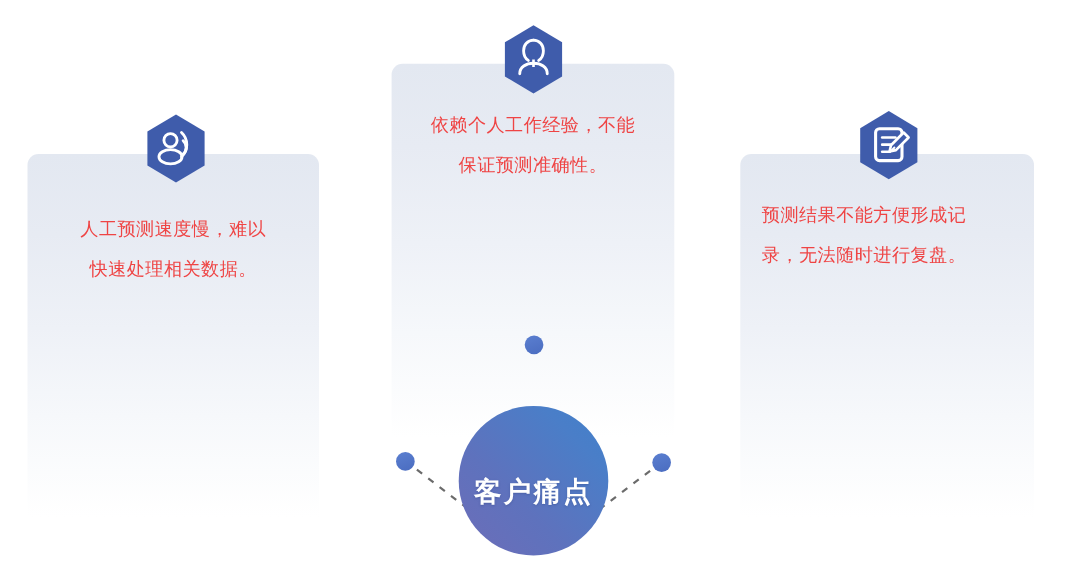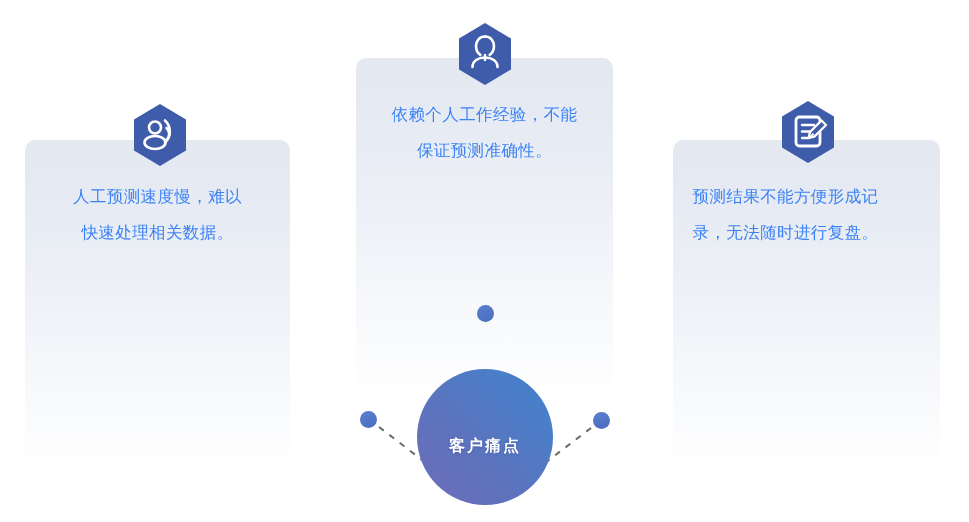--- a/index.html
+++ b/index.html
@@ -14,21 +14,21 @@
   
   .card{
     position:absolute;
     border-radius:10px 10px 0 0;
     background:linear-gradient(180deg,#e3e8f1 0%,#e7ebf3 22%,#eef1f7 48%,#f6f8fb 72%,#ffffff 100%);
   }
   .card-text{
     position:absolute;
     left:0;right:0;
     text-align:center;
-    color:#3b82f6;
+    color:#ef4444;
     font-size:16.5px;
     line-height:36px;
     letter-spacing:.4px;
     white-space:pre-line;
   }
 
   
   .hex{
     position:absolute;
     width:56px;height:64px;
@@ -38,21 +38,21 @@
   
   .hub{
     position:absolute;
     width:136px;height:136px;
     border-radius:50%;
     background:linear-gradient(45deg,#6d6db8 0%,#5e72bd 38%,#4a7ec8 78%,#4180ca 100%);
     display:flex;align-items:center;justify-content:center;
   }
   .hub-label{
     color:#ffffff;
-    font-size:16px;
+    font-size:25px;
     font-weight:bold;
     letter-spacing:2px;
     text-shadow:0 1px 2px rgba(40,60,120,.35);
     margin-top:19px;
   }
 
   
   .dot{
     position:absolute;
     width:17px;height:17px;border-radius:50%;
@@ -68,21 +68,21 @@
 <div id="stage">
 
   <svg id="links" viewBox="0 0 969 522">
     <line x1="485" y1="324" x2="485" y2="370" stroke="#6b6b6b" stroke-width="2" stroke-dasharray="6 7" stroke-linecap="butt"></line>
     <line x1="379" y1="427" x2="430" y2="466" stroke="#6b6b6b" stroke-width="2" stroke-dasharray="6 7" stroke-linecap="butt"></line>
     <line x1="591" y1="428" x2="541" y2="466" stroke="#6b6b6b" stroke-width="2" stroke-dasharray="6 7" stroke-linecap="butt"></line>
   </svg>
 
   <div class="card" style="left:25px;top:140px;width:265px;height:330px;">
   </div>
-  <div class="card-text" style="left:25px;top:178px;width:265px;">人工预测速度慢，难以
+  <div class="card-text" style="left:25px;top:191px;width:265px;">人工预测速度慢，难以
 快速处理相关数据。</div>
   <div class="hex" style="left:132px;top:103px;">
     <svg viewBox="0 0 56 64" xmlns="http://www.w3.org/2000/svg">
       <polygon points="28,1 54,16.5 54,47.5 28,63 2,47.5 2,16.5" fill="#3f5cab"></polygon>
 
       <circle cx="23" cy="24.5" r="6" fill="none" stroke="#ffffff" stroke-width="2.6"></circle>
 
       <ellipse cx="23" cy="39.5" rx="10.5" ry="6.5" fill="none" stroke="#ffffff" stroke-width="2.6"></ellipse>
 
       <path d="M33 17.5 a15 15 0 0 1 0 22" fill="none" stroke="#ffffff" stroke-width="2.6" stroke-linecap="round"></path>

